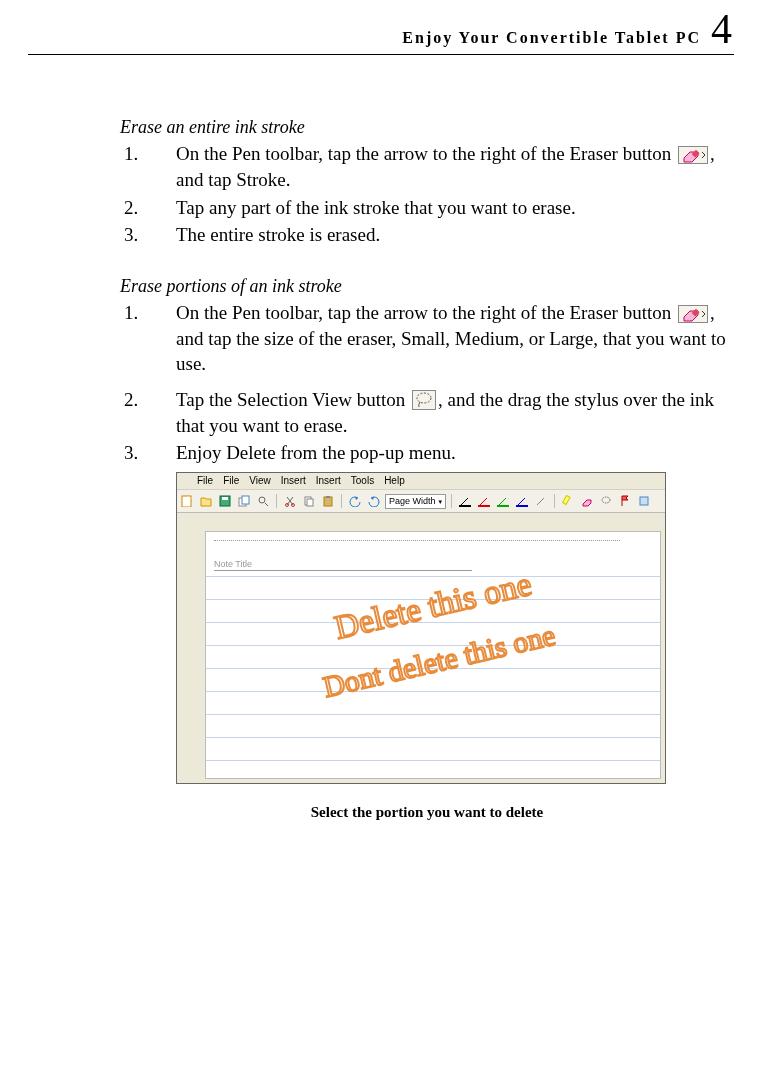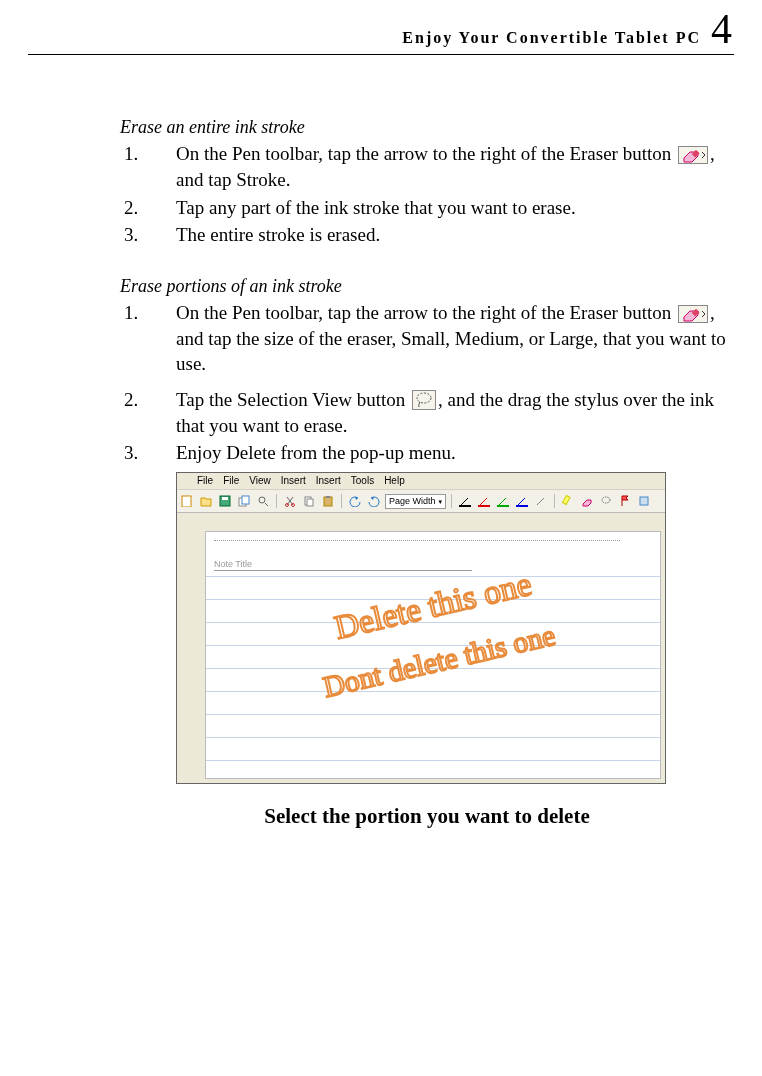--- a/index.html
+++ b/index.html
@@ -79,21 +79,21 @@
     display: inline-block;
     vertical-align: -4px;
     margin: 0 2px;
   }
   .eraser-icon-svg, .lasso-icon-svg {
     display: block;
   }
   .caption {
     text-align: center;
     font-weight: bold;
-    font-size: 21px;
+    font-size: 15px;
     margin-top: 18px;
   }
   .journal {
     width: 488px;
     height: 310px;
     border: 1px solid #666;
     margin: 6px 0 0 56px;
     background: #ece9d8;
     position: relative;
     font-family: Tahoma, sans-serif;

